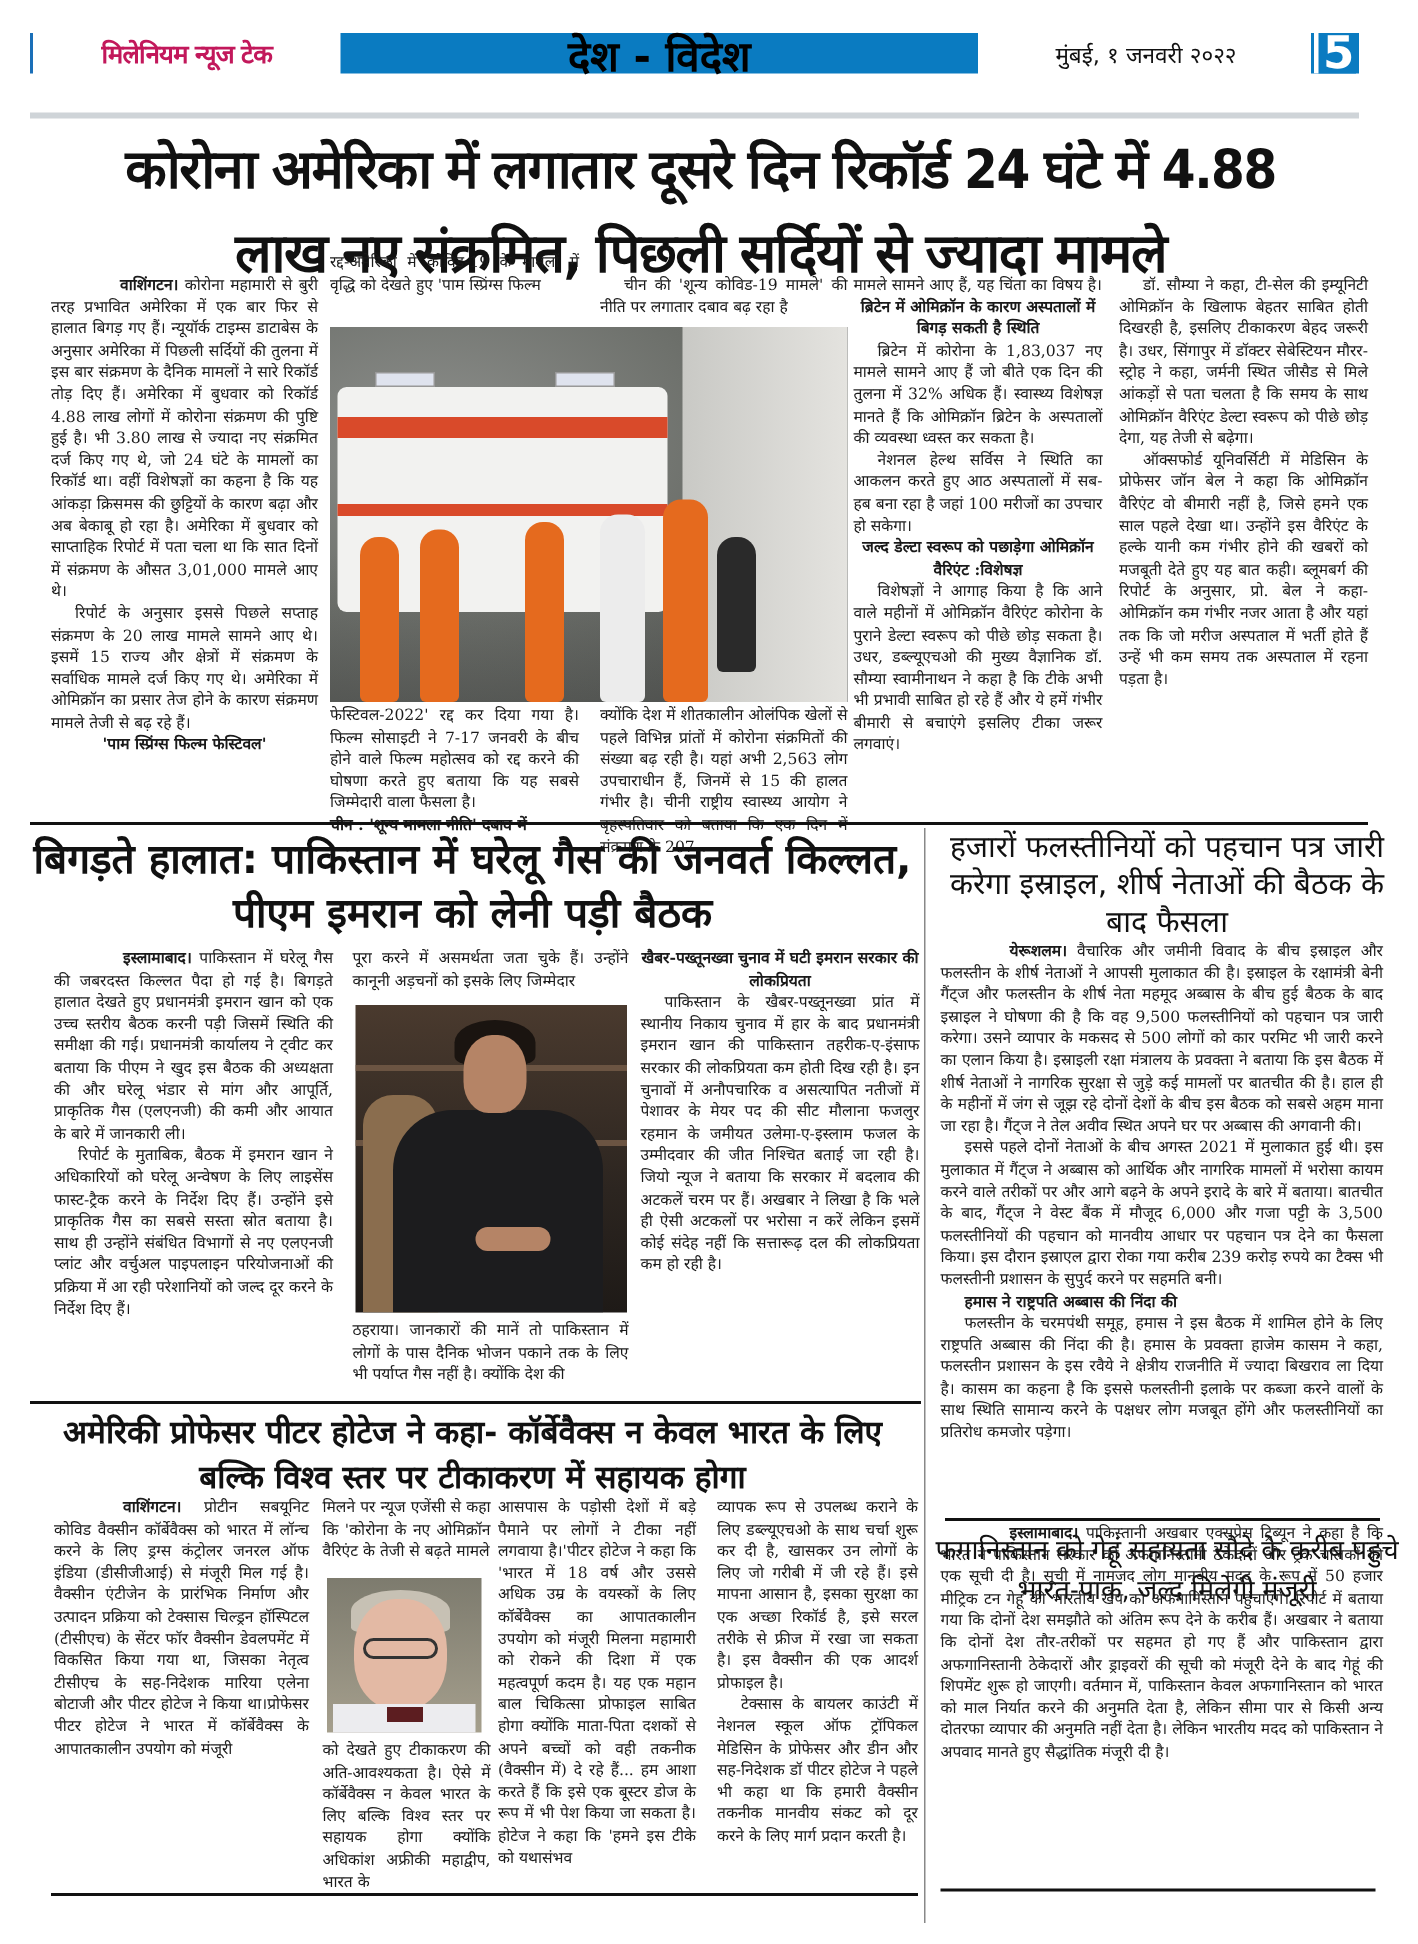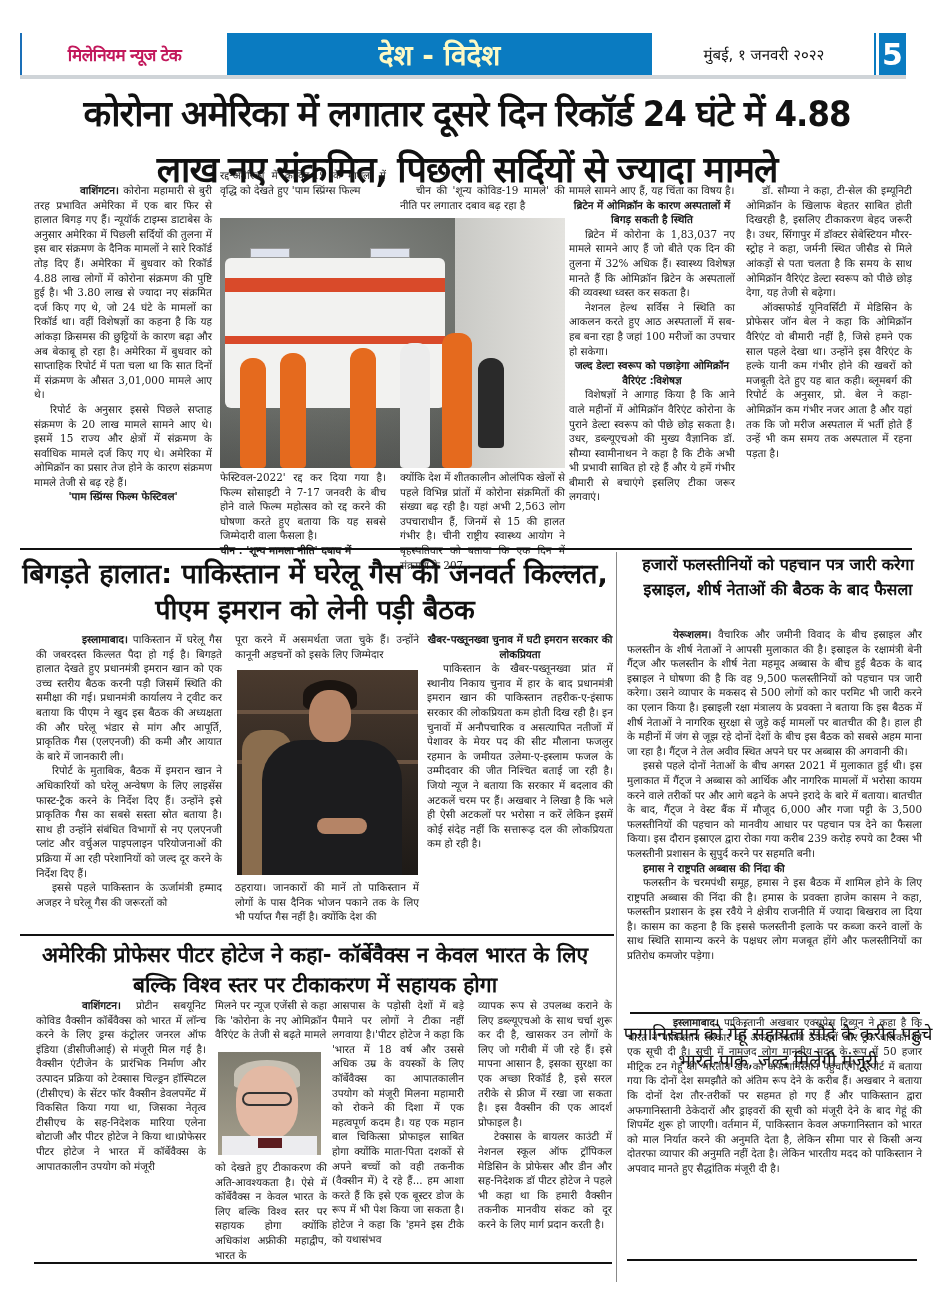--- a/index.html
+++ b/index.html
@@ -1,29 +1,29 @@
 <!DOCTYPE html>
 <html><head>
 <meta charset="utf-8">
 <style>
   * { box-sizing: border-box; margin: 0; padding: 0; }
   html, body { width: 945px; height: 1296px; background: #fff; overflow: hidden; }
   body { font-family: "DejaVu Sans", sans-serif; color: #111; position: relative; }
 
-  .masthead { position: absolute; left: 20px; top: 33px; width: 886px; height: 42px; display: flex; align-items: stretch; border-left: 2px solid #1a6fb8; justify-content: flex-end; }
+  .masthead { position: absolute; left: 20px; top: 22px; width: 886px; height: 27px; display: flex; align-items: stretch; border-left: 2px solid #1a6fb8; justify-content: flex-end; }
   .mast-brand { width: 205px; display: flex; align-items: center; justify-content: center; color: #c2185b; font-weight: bold; font-size: 17px; font-family: "DejaVu Sans Condensed", "DejaVu Sans", sans-serif; letter-spacing: -0.5px; }
-  .mast-section { width: 425px; background: #0a7bc1; color: #fef9c3; display: flex; align-items: center; justify-content: center; font-size: 28px; font-weight: bold; }
+  .mast-section { width: 425px; background: #0a7bc1; color: #000000; display: flex; align-items: center; justify-content: center; font-size: 28px; font-weight: bold; }
   .mast-date { flex: 1; display: flex; align-items: center; justify-content: center; font-size: 15px; color: #111; }
   .mast-page { width: 30px; background: #0a7bc1; color: #fff; display: flex; align-items: center; justify-content: center; font-size: 30px; font-weight: bold; border-left: 3px solid #fff; box-shadow: -2px 0 0 #0a7bc1; }
   .mast-rule { position: absolute; left: 20px; top: 75px; width: 886px; height: 4px; background: #cfd4d8; }
 
   .headline { position: absolute; text-align: center; font-weight: bold; color: #111; line-height: 1.2; }
   .h-main { left: 22px; top: 86px; width: 890px; font-size: 36px; font-family: "DejaVu Sans Condensed", "DejaVu Sans", sans-serif; letter-spacing: -1px; line-height: 56px; }
   .h-pak { left: 20px; top: 556px; width: 590px; font-size: 27px; line-height: 36px; }
-  .h-isr { left: 618px; top: 552px; width: 320px; font-size: 16px; line-height: 25px; font-weight: bold; }
+  .h-isr { left: 618px; top: 552px; width: 320px; font-size: 20px; line-height: 25px; font-weight: normal; }
   .h-vax { left: 20px; top: 940px; width: 590px; font-size: 21px; line-height: 30px; }
   .h-afg { left: 618px; top: 1020px; width: 320px; font-size: 18px; line-height: 27px; font-weight: normal; font-family: "DejaVu Sans Condensed", "DejaVu Sans", sans-serif; }
 
   .col { position: absolute; font-family: "DejaVu Serif", serif; font-size: 10.4px; line-height: 14.6px; text-align: justify; color: #1a1a1a; }
   .col p { text-indent: 16px; }
   .col p.noindent { text-indent: 0; }
   .col .sub { font-weight: bold; text-align: center; text-indent: 0; }
   .col .dateline { font-weight: bold; margin-left: 30px; }
 
   .photo { position: absolute; overflow: hidden; }
@@ -123,21 +123,20 @@
   <p>ऑक्सफोर्ड यूनिवर्सिटी में मेडिसिन के प्रोफेसर जॉन बेल ने कहा कि ओमिक्रॉन वैरिएंट वो बीमारी नहीं है, जिसे हमने एक साल पहले देखा था। उन्होंने इस वैरिएंट के हल्के यानी कम गंभीर होने की खबरों को मजबूती देते हुए यह बात कही। ब्लूमबर्ग की रिपोर्ट के अनुसार, प्रो. बेल ने कहा- ओमिक्रॉन कम गंभीर नजर आता है और यहां तक कि जो मरीज अस्पताल में भर्ती होते हैं उन्हें भी कम समय तक अस्पताल में रहना पड़ता है।</p>
 </div>
 
 <div class="rule" style="left:20px; top:548px; width:892px; height:2px;"></div>
 
 <div class="headline h-pak">बिगड़ते हालात: पाकिस्तान में घरेलू गैस की जनवर्त किल्लत, पीएम इमरान को लेनी पड़ी बैठक</div>
 
 <div class="col" style="left:36px; top:632px; width:186px;">
   <p><span class="dateline">इस्लामाबाद।</span><span> पाकिस्तान में घरेलू गैस की जबरदस्त किल्लत पैदा हो गई है। बिगड़ते हालात देखते हुए प्रधानमंत्री इमरान खान को एक उच्च स्तरीय बैठक करनी पड़ी जिसमें स्थिति की समीक्षा की गई। प्रधानमंत्री कार्यालय ने ट्वीट कर बताया कि पीएम ने खुद इस बैठक की अध्यक्षता की और घरेलू भंडार से मांग और आपूर्ति, प्राकृतिक गैस (एलएनजी) की कमी और आयात के बारे में जानकारी ली।</span></p>
   <p>रिपोर्ट के मुताबिक, बैठक में इमरान खान ने अधिकारियों को घरेलू अन्वेषण के लिए लाइसेंस फास्ट-ट्रैक करने के निर्देश दिए हैं। उन्होंने इसे प्राकृतिक गैस का सबसे सस्ता स्रोत बताया है। साथ ही उन्होंने संबंधित विभागों से नए एलएनजी प्लांट और वर्चुअल पाइपलाइन परियोजनाओं की प्रक्रिया में आ रही परेशानियों को जल्द दूर करने के निर्देश दिए हैं।</p>
-  <p>इससे पहले पाकिस्तान के ऊर्जामंत्री हम्माद अजहर ने घरेलू गैस की जरूरतों को</p>
 </div>
 
 <div class="col" style="left:235px; top:632px; width:184px;">
   <p class="noindent">पूरा करने में असमर्थता जता चुके हैं। उन्होंने कानूनी अड़चनों को इसके लिए जिम्मेदार</p>
 </div>
 
 <div class="photo photo-imran">
   <div class="shelf" style="top:40px;"></div>
   <div class="shelf" style="top:90px;"></div>
   <div class="chair"></div>

